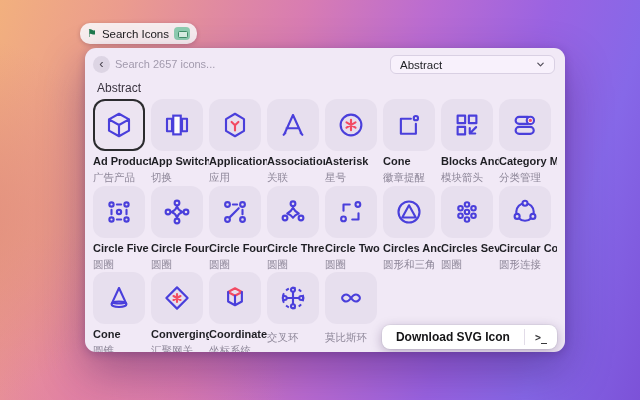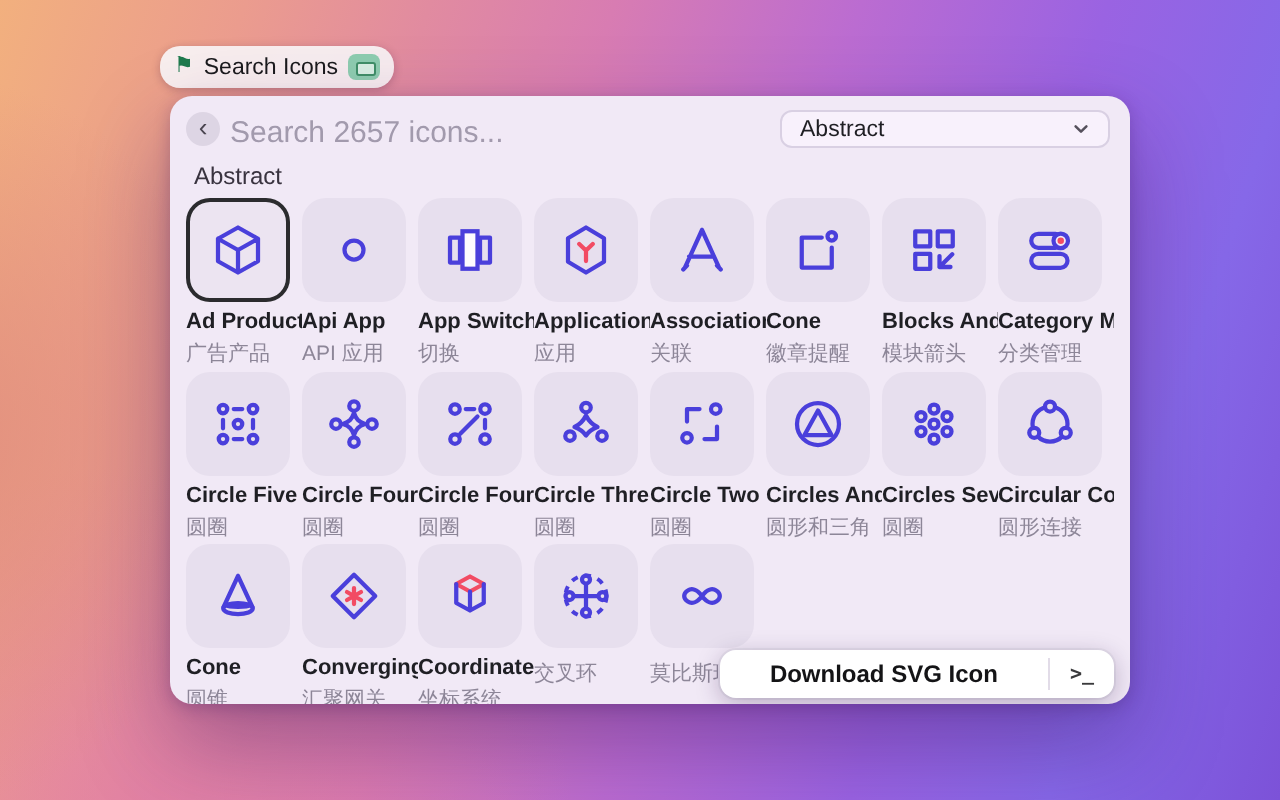--- a/index.html
+++ b/index.html
@@ -35,21 +35,21 @@
     position:absolute; left:85px; top:48px; width:480px; height:304px;
     background:#f1e9f6; border-radius:11px; overflow:hidden;
     box-shadow:0 20px 45px rgba(55,18,90,.38), 0 2px 8px rgba(55,18,90,.25);
   }
   .back-btn {
     position:absolute; left:8px; top:8px; width:17px; height:17px; border-radius:50%;
     background:#ddd5e4; color:#4a4550; font-size:13px; line-height:15px; text-align:center;
     cursor:pointer;
   }
   .search-ph {
-    position:absolute; left:30px; top:10px; font-size:15px; color:#a29aad;
+    position:absolute; left:30px; top:10px; font-size:11px; color:#a29aad;
   }
   .dropdown {
     position:absolute; right:10px; top:7px; width:165px; height:19px;
     background:#f8f1fc; border:1px solid #d9d0e3; border-radius:6px;
     display:flex; align-items:center; justify-content:space-between;
     padding:0 9px; font-size:11.5px; color:#1f1f24; cursor:pointer;
   }
   .chev { width:9px; height:9px; }
   .section-title {
     position:absolute; left:12px; top:33px; font-size:12px; color:#39333f;
@@ -78,21 +78,21 @@
   }
 
   
   .dl-btn {
     position:absolute; right:8px; bottom:3px; height:24px;
     background:#ffffff; border-radius:8px;
     box-shadow:0 3px 12px rgba(40,10,70,.28), 0 0 0 1px #e6e0ec;
     display:flex; align-items:stretch; cursor:pointer; z-index:5;
   }
   .dl-label {
-    padding:0 25px; display:flex; align-items:center;
+    padding:0 14px; display:flex; align-items:center;
     font-size:12px; font-weight:bold; color:#141416; white-space:nowrap;
   }
   .dl-sep { width:1px; background:#e2dce8; margin:4px 0; }
   .dl-term {
     padding:0 10px; display:flex; align-items:center;
     font-family:"DejaVu Sans Mono", monospace; font-size:10px; font-weight:bold; color:#3a3a3c;
   }
 </style>
 </head>
 <body>
@@ -124,29 +124,20 @@
           <svg viewBox="0 0 24 24">
             <path fill="none" stroke="#4a3fdb" stroke-width="1.7" stroke-linecap="round" stroke-linejoin="round" d="M12 3 L20 7.5 V16.5 L12 21 L4 16.5 V7.5 Z M4 7.5 L12 12 L20 7.5 M12 12 V21"></path>
           </svg>
         </div>
         <div class="lbl">Ad Product</div>
         <div class="lbl-zh">广告产品</div>
       </div>
       <div class="cell">
         <div class="card">
           <svg viewBox="0 0 24 24">
-            <path fill="none" stroke="#4a3fdb" stroke-width="1.7" stroke-linecap="round" stroke-linejoin="round" d="M8.2 12 a3.8 3.8 0 1 1 3.8 3.8 M15.8 12 a3.8 3.8 0 1 1 -3.8 -3.8"></path>
-          </svg>
-        </div>
-        <div class="lbl">Api App</div>
-        <div class="lbl-zh">API 应用</div>
-      </div>
-      <div class="cell">
-        <div class="card">
-          <svg viewBox="0 0 24 24">
             <rect fill="none" stroke="#4a3fdb" stroke-width="1.7" stroke-linecap="round" stroke-linejoin="round" x="4" y="7" width="4" height="10"></rect>
             <rect fill="none" stroke="#4a3fdb" stroke-width="1.7" stroke-linecap="round" stroke-linejoin="round" x="16" y="7" width="4" height="10"></rect>
             <rect x="9" y="4.5" width="6" height="15" fill="#fdfbfe" stroke="#4a3fdb" stroke-width="1.7"></rect>
           </svg>
         </div>
         <div class="lbl">App Switch</div>
         <div class="lbl-zh">切换</div>
       </div>
       <div class="cell">
         <div class="card">
@@ -159,20 +150,30 @@
         <div class="lbl-zh">应用</div>
       </div>
       <div class="cell">
         <div class="card">
           <svg viewBox="0 0 24 24">
             <path fill="none" stroke="#4a3fdb" stroke-width="1.7" stroke-linecap="round" stroke-linejoin="round" d="M12 4 L5.2 19 M12 4 L18.8 19 M6.8 14.6 H16.4 M4.5 19.8 L6 18.2 M19.5 19.8 L18 18.2"></path>
           </svg>
         </div>
         <div class="lbl">Association</div>
         <div class="lbl-zh">关联</div>
+      </div>
+      <div class="cell">
+        <div class="card">
+          <svg viewBox="0 0 24 24">
+            <circle fill="none" stroke="#4a3fdb" stroke-width="1.7" stroke-linecap="round" stroke-linejoin="round" cx="12" cy="12" r="8.3"></circle>
+            <path fill="none" stroke="#f24b63" stroke-width="1.7" stroke-linecap="round" stroke-linejoin="round" d="M12 7.8 V16.2 M8.4 9.9 L15.6 14.1 M15.6 9.9 L8.4 14.1"></path>
+          </svg>
+        </div>
+        <div class="lbl">Asterisk</div>
+        <div class="lbl-zh">星号</div>
       </div>
       <div class="cell">
         <div class="card">
           <svg viewBox="0 0 24 24">
             <path fill="none" stroke="#4a3fdb" stroke-width="1.7" stroke-linecap="round" stroke-linejoin="round" d="M13.5 7 H5.5 V19 H17.5 V11"></path>
             <circle fill="none" stroke="#4a3fdb" stroke-width="1.7" stroke-linecap="round" stroke-linejoin="round" cx="17.5" cy="6.5" r="1.7"></circle>
           </svg>
         </div>
         <div class="lbl">Cone</div>
         <div class="lbl-zh">徽章提醒</div>

